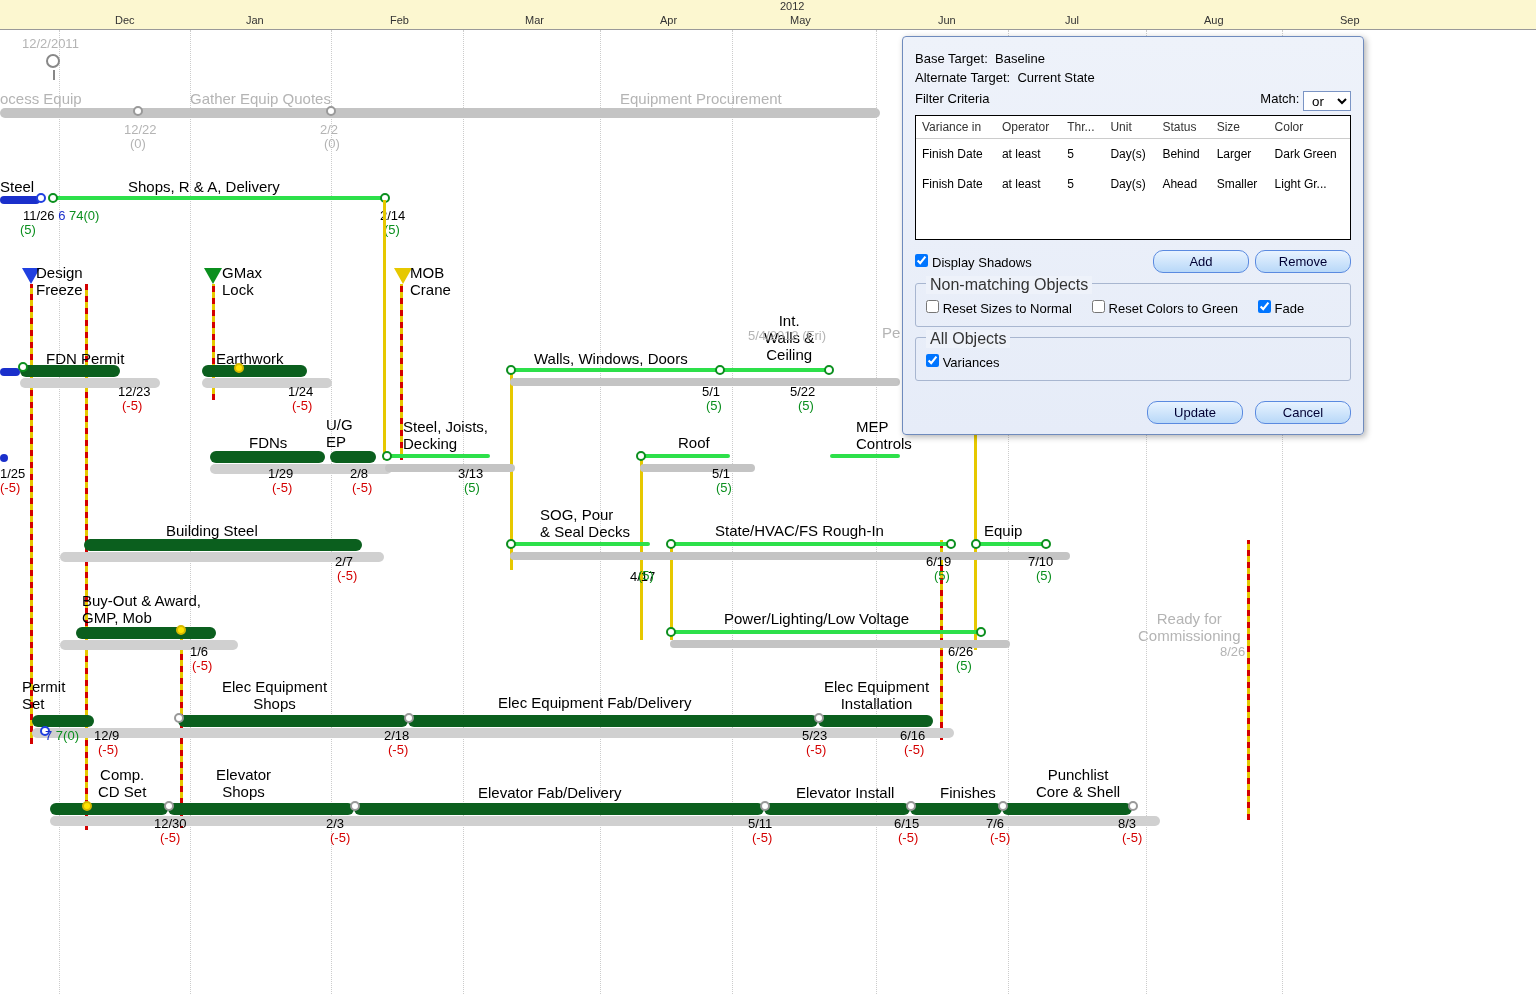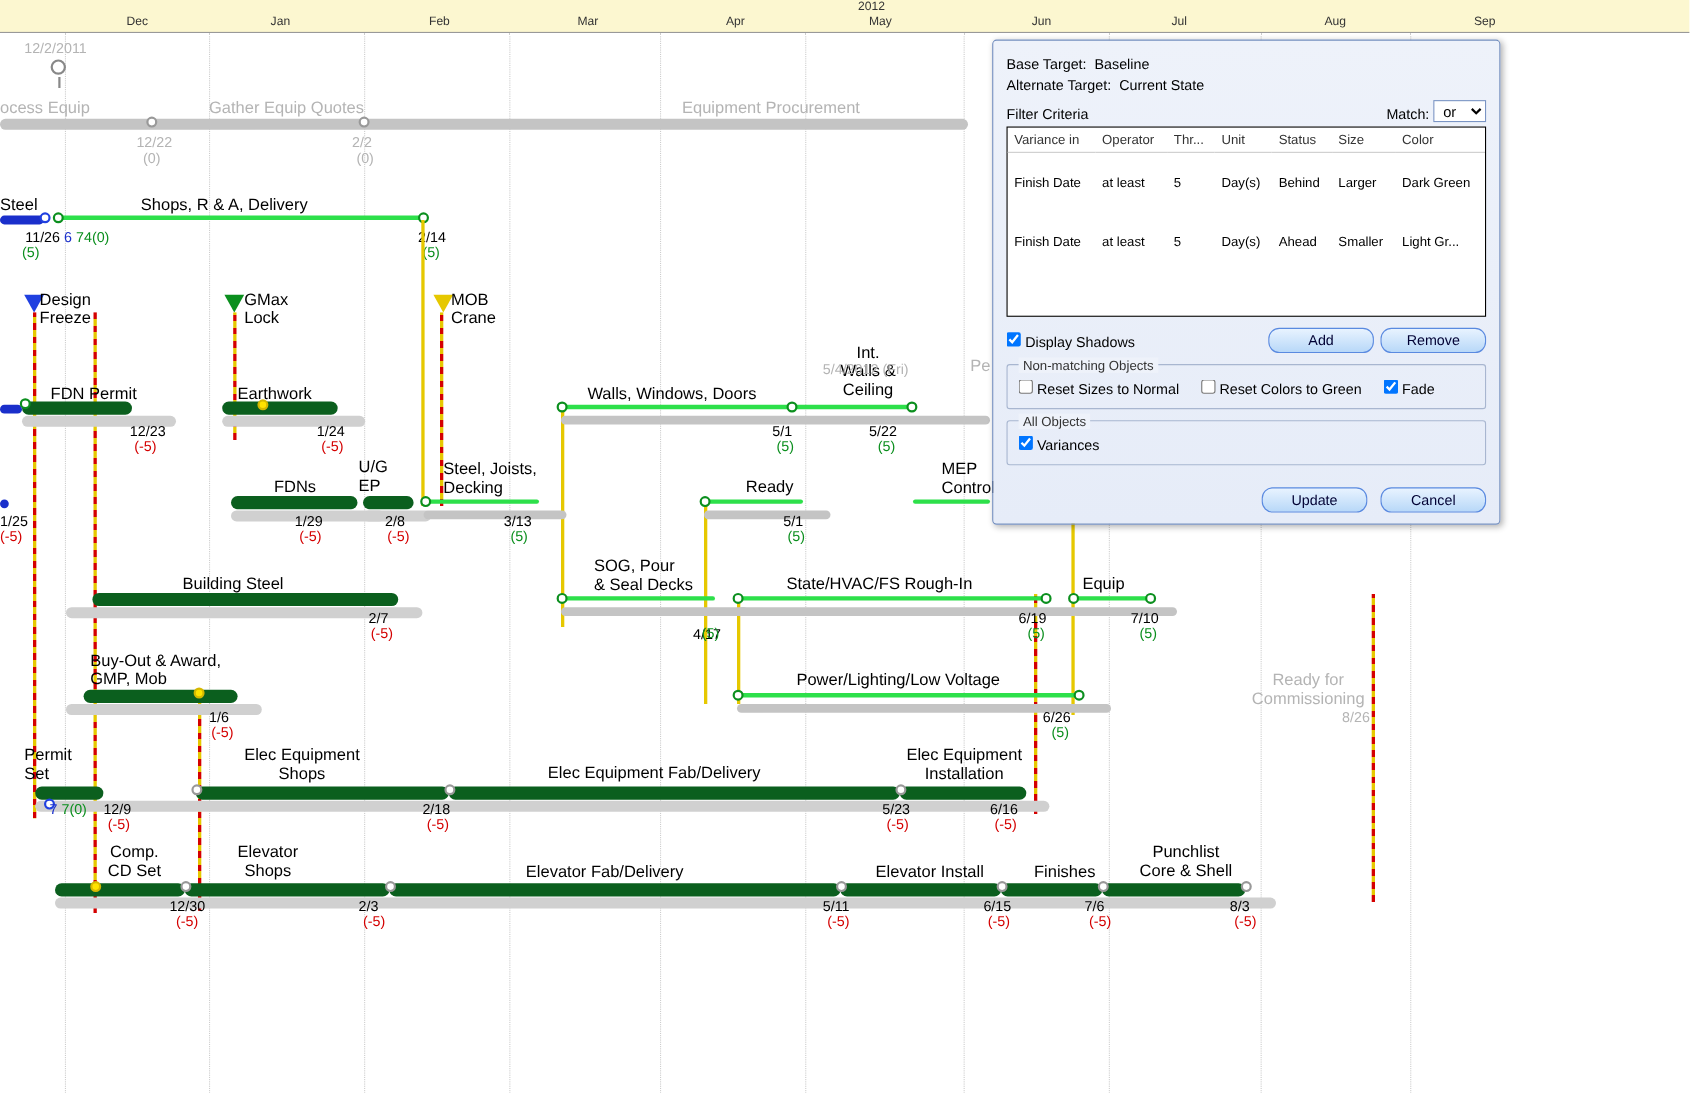--- a/index.html
+++ b/index.html
@@ -35,34 +35,34 @@
 .link-red{position:absolute;background:repeating-linear-gradient(0deg,#d40000 0,#d40000 6px,#e6c800 6px,#e6c800 12px);width:3px}
 
 
 .dlg{position:absolute;top:36px;left:902px;width:462px;background:linear-gradient(#eef2fa,#e6ecf8);border:1px solid #6f8bbd;border-radius:4px;box-shadow:2px 2px 6px rgba(0,0,0,.3);font-size:13px;color:#000}
 .dlg-title{height:26px;background:linear-gradient(#5a8ae0,#2c5fc7);border-radius:3px 3px 0 0;display:flex;align-items:center;padding:0 6px}
 .dlg-title span{color:#fff;font-weight:bold;font-size:14px;flex:1}
 .dlg-close{width:28px;height:18px;background:linear-gradient(#f08080,#c02020);border:1px solid #803030;border-radius:3px;display:flex;align-items:center;justify-content:center;color:#fff;font-size:10px;font-weight:bold;cursor:pointer}
 .dlg-body{padding:10px 12px}
 .dlg-row{margin:4px 0;font-size:13px}
 .dlg-row .k{display:inline-block}
-.dlg-filter-head{display:flex;align-items:flex-end;margin-top:6px}
+.dlg-filter-head{display:flex;align-items:flex-start;margin-top:6px}
 .dlg-filter-head .t{flex:1;font-size:13px}
 .dlg-select{border:1px solid #7a94c4;background:#fff;padding:1px 4px;height:20px;width:48px}
 .dlg-table{border:1px solid #000;margin-top:4px;background:#fff}
 .dlg-table table{width:100%;border-collapse:collapse;font-size:12px}
 .dlg-table th{text-align:left;padding:4px 6px;font-weight:normal;color:#333;border-bottom:1px solid #ccc}
-.dlg-table td{padding:20px 6px}
+.dlg-table td{padding:8px 6px}
 .dlg-table .spacer{height:40px}
 .dlg-chk-row{display:flex;align-items:center;margin-top:10px;gap:6px}
 .dlg-chk-row input{margin-right:4px}
 .dlg-btn{background:linear-gradient(#e8f3ff,#b8d8f8);border:1px solid #5a8ae0;border-radius:10px;padding:3px 0;font-size:13px;cursor:pointer;color:#003;text-align:center}
 .dlg-btn.wide{width:96px}
 .fieldset{border:1px solid #a8b6d0;border-radius:3px;margin-top:10px;padding:8px 10px 10px}
-.fieldset .legend{position:relative;top:-16px;background:linear-gradient(#eef2fa,#eef2fa);padding:0 4px;font-size:12px;color:#333;display:inline-block}
+.fieldset .legend{position:relative;top:-16px;background:linear-gradient(#eef2fa,#eef2fa);padding:0 4px;font-size:16px;color:#333;display:inline-block}
 .fieldset-body{margin-top:-10px;display:flex;gap:20px;align-items:center;font-size:13px}
 .dlg-foot{display:flex;justify-content:flex-end;gap:12px;padding:10px 12px}
 .marker-circle{position:absolute;width:14px;height:14px;border:2px solid #888;border-radius:50%}
 .marker-circle::after{content:"";position:absolute;left:5px;top:14px;width:2px;height:10px;background:#888}
 .small-faded{color:#b4b4b4;font-size:13px}
 </style>
 </head>
 <body>
 
 <div class="timeline-header">
@@ -170,21 +170,21 @@
   <div class="date-label" style="left:702px;top:354px">5/1</div>
   <div class="variance-green" style="position:absolute;left:706px;top:368px">(5)</div>
   <div class="date-label" style="left:790px;top:354px">5/22</div>
   <div class="variance-green" style="position:absolute;left:798px;top:368px">(5)</div>
 
   <div class="label" style="left:249px;top:404px">FDNs</div>
   <div class="label" style="left:326px;top:386px;white-space:pre">U/G
 EP</div>
   <div class="label" style="left:403px;top:388px;white-space:pre">Steel, Joists,
 Decking</div>
-  <div class="label" style="left:678px;top:404px">Ready</div>
+  <div class="label" style="left:678px;top:404px">Roof</div>
   <div class="label" style="left:856px;top:388px;white-space:pre">MEP
 Controls</div>
   <div class="bar blue" style="left:0;top:424px;width:8px"></div>
   <div class="bar darkgreen" style="left:210px;top:421px;width:115px"></div>
   <div class="bar-shadow" style="left:210px;width:140px;top:434px"></div>
   <div class="bar darkgreen" style="left:330px;top:421px;width:46px"></div>
   <div class="bar-shadow" style="left:330px;width:62px;top:434px"></div>
   <div class="bar" style="left:385px;top:424px;width:105px;height:4px;background:#2de04a"></div>
   <div class="bar grey" style="left:385px;width:130px;top:434px;height:8px"></div>
   <div class="bar" style="left:640px;top:424px;width:90px;height:4px;background:#2de04a"></div>

